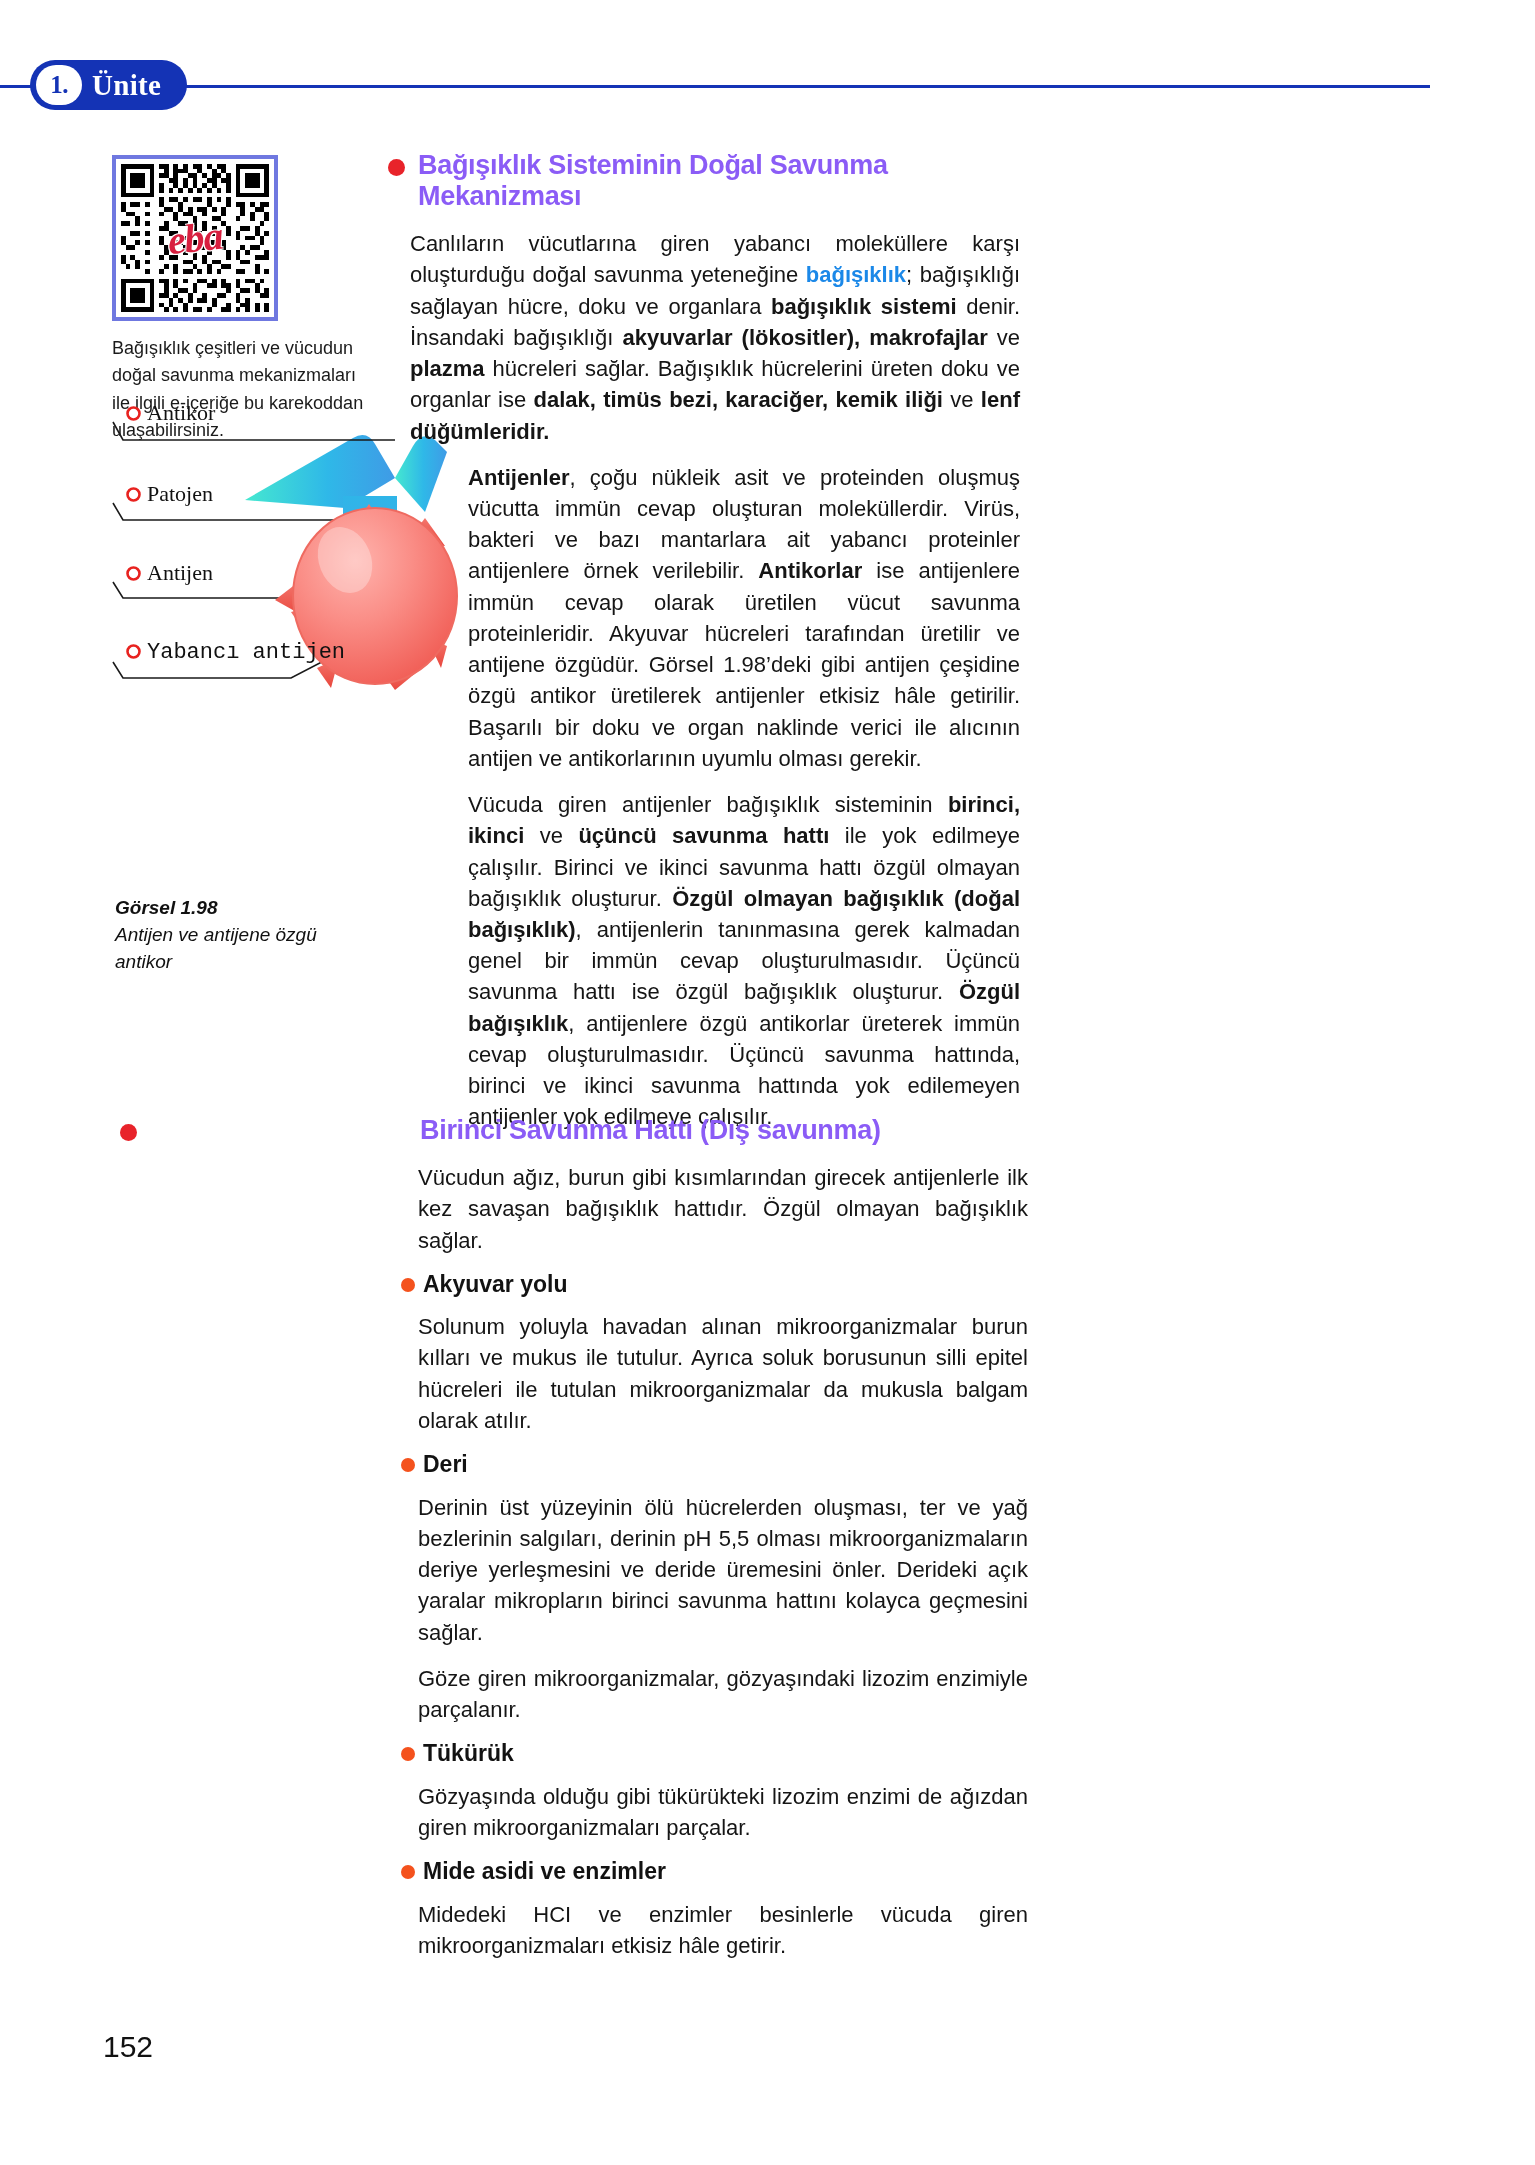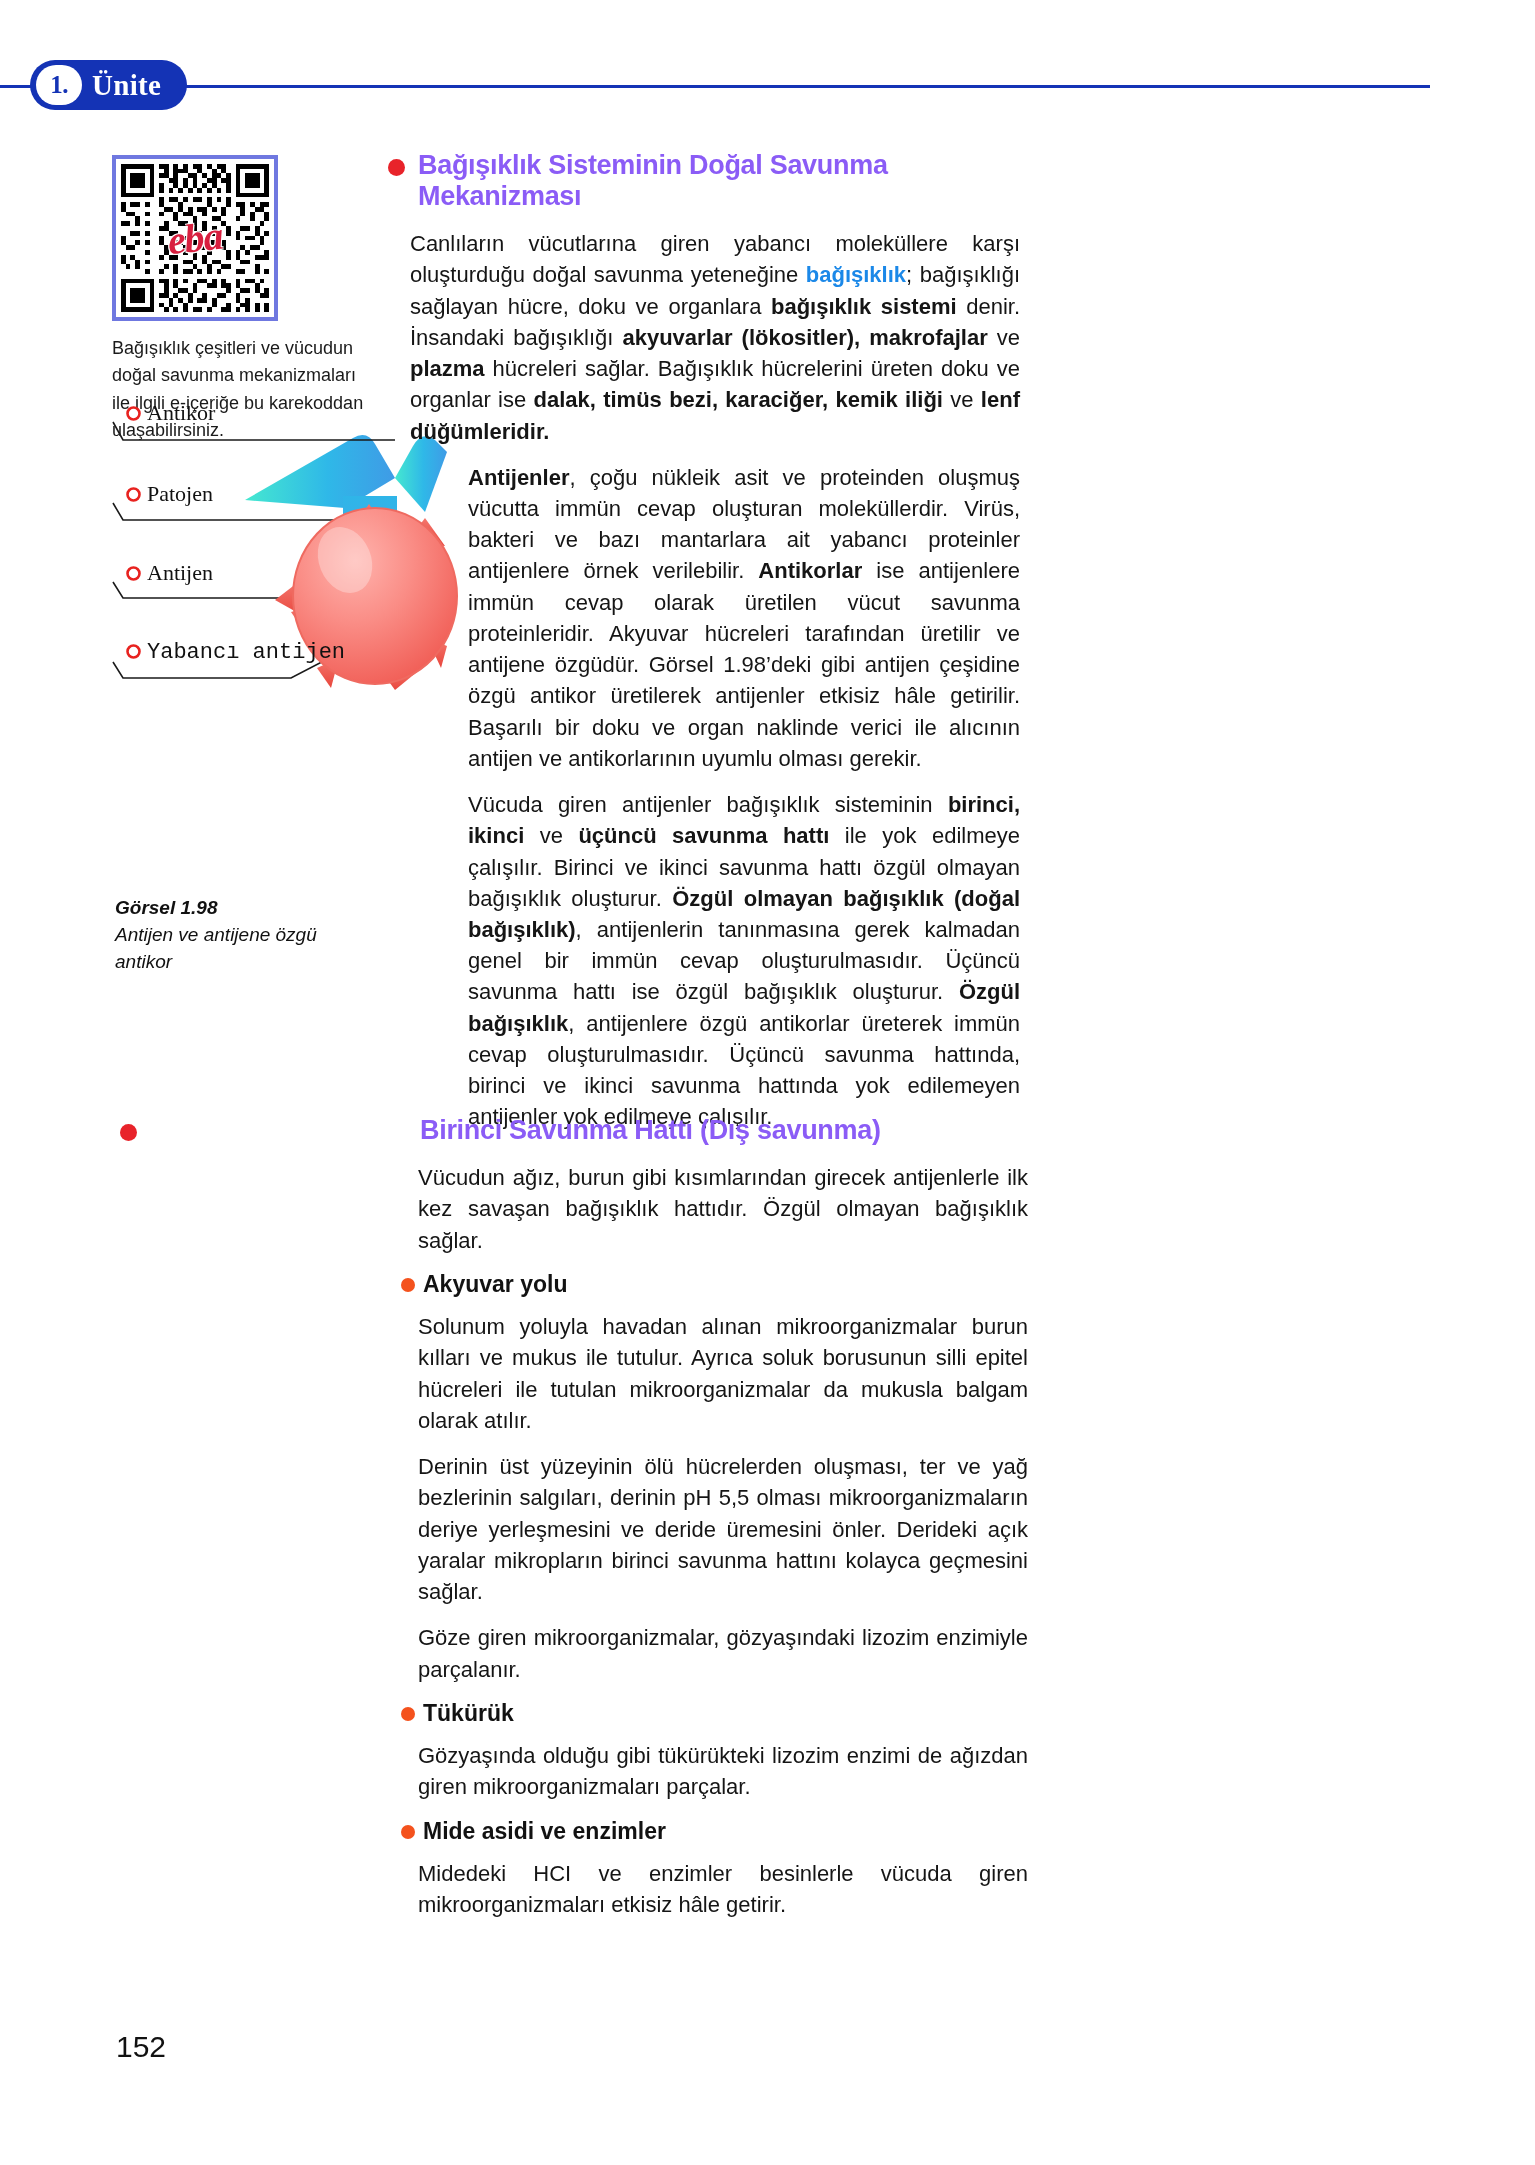--- a/index.html
+++ b/index.html
@@ -172,21 +172,21 @@
     line-height: 1.42;
     color: #151515;
     text-align: justify;
     padding-left: 22px;
   }
   p.body b { font-weight: bold; }
   p.body .hl { color: #1b88e8; font-weight: bold; }
 
   .page-number {
     position: absolute;
-    left: 116px; top: 2030px;
+    left: 103px; top: 2030px;
     font-family: "Liberation Sans", sans-serif;
     font-size: 30px;
     font-weight: normal;
     color: #111111;
   }
 </style>
 </head>
 <body>
 
 <div class="header">
@@ -507,20 +507,21 @@
 <div style="position:absolute; left:120px; top:985px; width:908px;">
 
   <h2 class="section-head" style="margin-top:130px; padding-left:300px">Birinci Savunma Hattı (Dış savunma)</h2>
 
   <div style="padding-left:276px">
     <p class="body">Vücudun ağız, burun gibi kısımlarından girecek antijenlerle ilk kez savaşan bağışıklık hattıdır. Özgül olmayan bağışıklık sağlar.</p>
 
     <h3 class="sub-head">Akyuvar yolu</h3>
     <p class="body">Solunum yoluyla havadan alınan mikroorganizmalar burun kılları ve mukus ile tutulur. Ayrıca soluk borusunun silli epitel hücreleri ile tutulan mikroorganizmalar da mukusla balgam olarak atılır.</p>
 
+    <h3 class="sub-head">Deri</h3>
     <p class="body">Derinin üst yüzeyinin ölü hücrelerden oluşması, ter ve yağ bezlerinin salgıları, derinin pH 5,5 olması mikroorganizmaların deriye yerleşmesini ve deride üremesini önler. Derideki açık yaralar mikropların birinci savunma hattını kolayca geçmesini sağlar.</p>
 
     <p class="body">Göze giren mikroorganizmalar, gözyaşındaki lizozim enzimiyle parçalanır.</p>
 
     <h3 class="sub-head">Tükürük</h3>
     <p class="body">Gözyaşında olduğu gibi tükürükteki lizozim enzimi de ağızdan giren mikroorganizmaları  parçalar.</p>
 
     <h3 class="sub-head">Mide asidi ve enzimler</h3>
     <p class="body">Midedeki HCI ve enzimler besinlerle vücuda giren mikroorganizmaları etkisiz hâle getirir.</p>
   </div>

